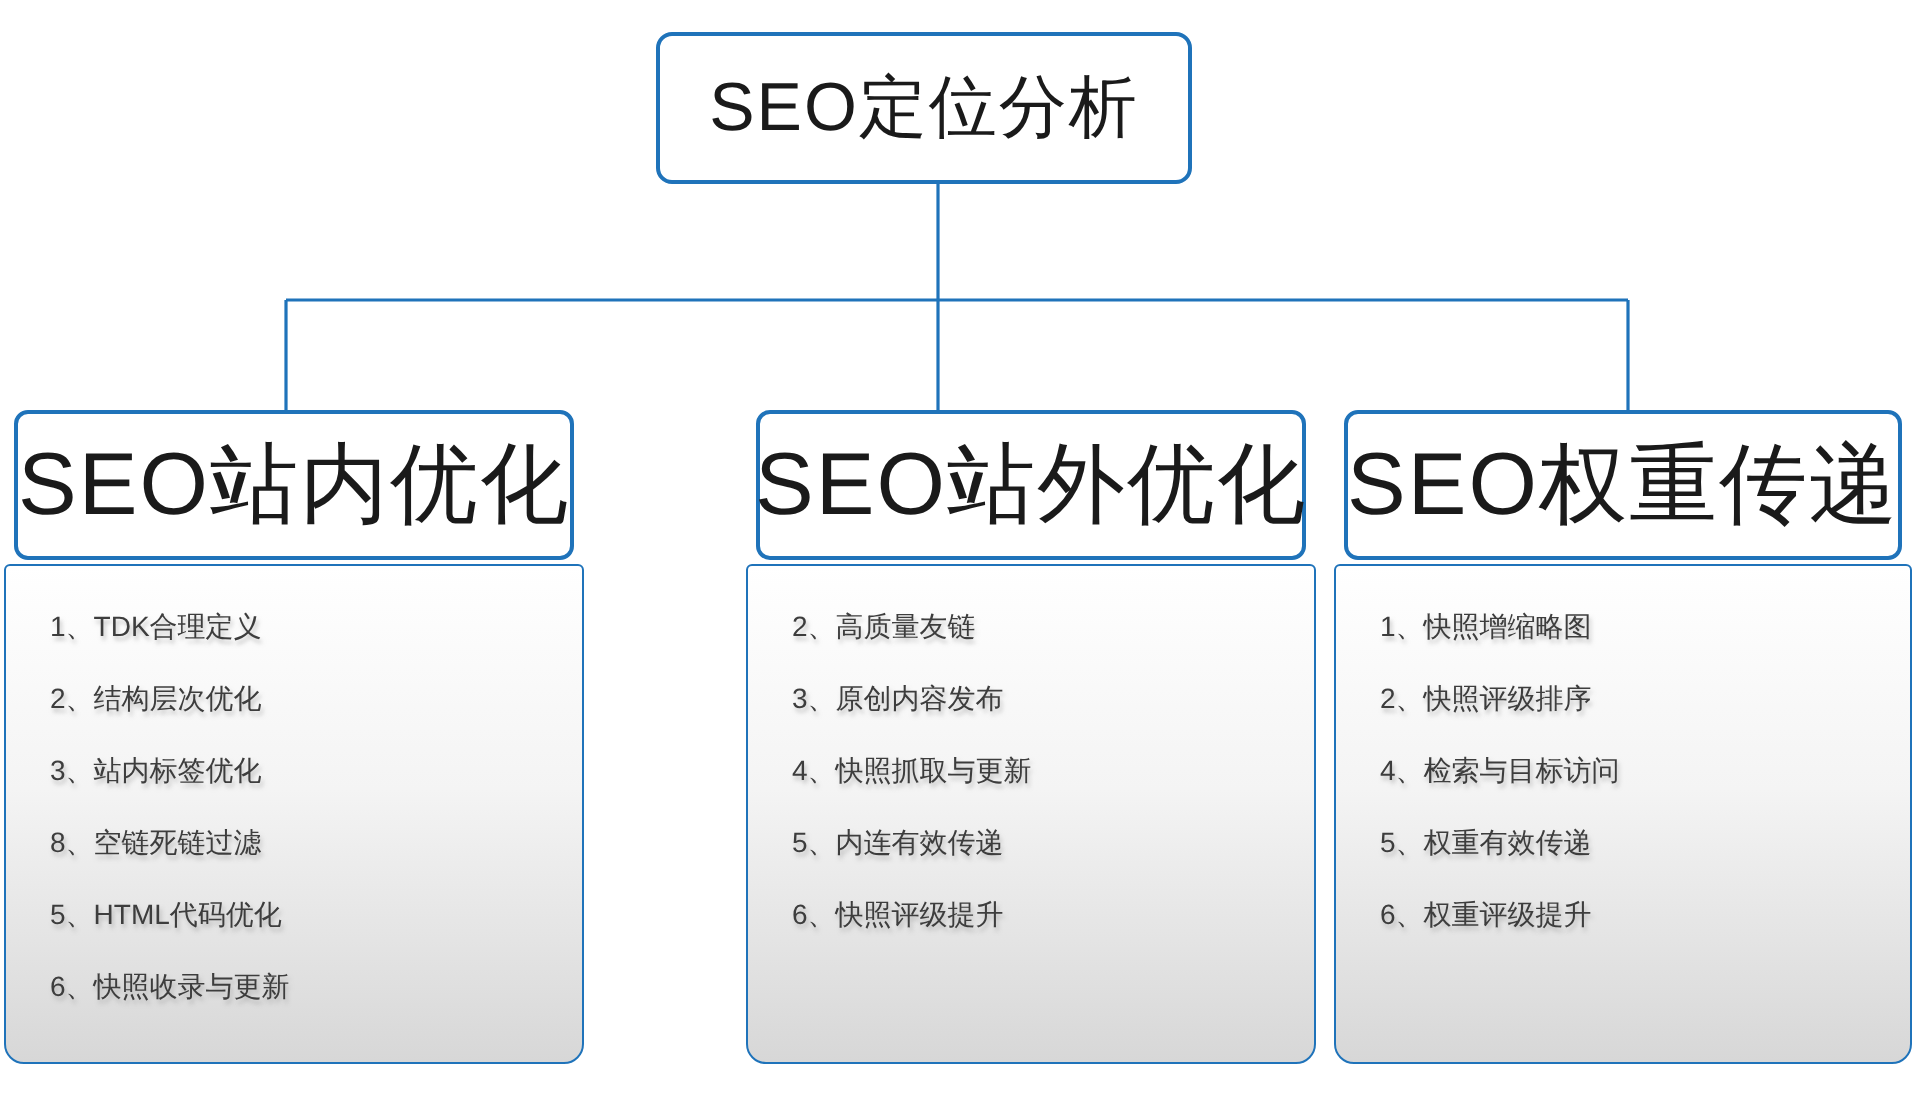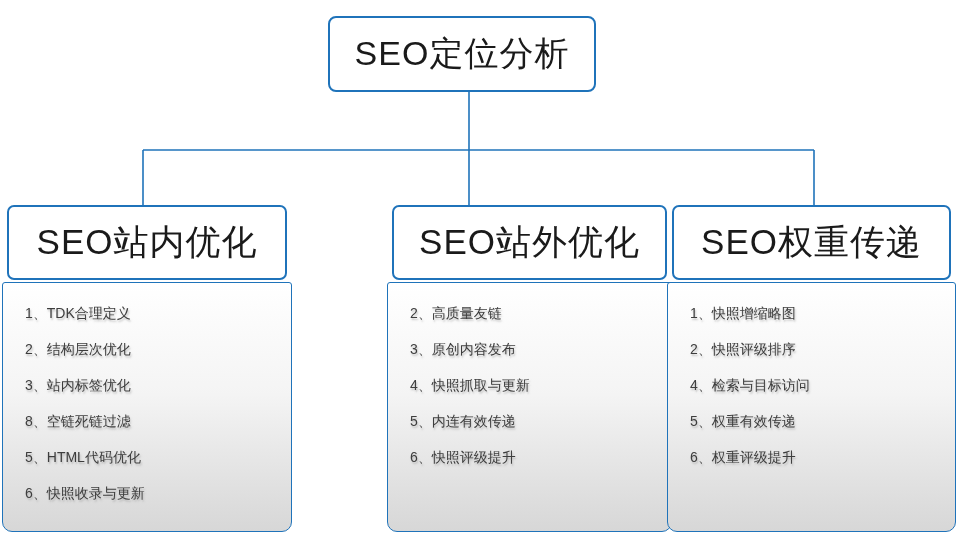--- a/index.html
+++ b/index.html
@@ -31,33 +31,33 @@
     left: 328px; top: 16px;
     width: 268px; height: 76px;
     font-size: 34px;
     letter-spacing: 1px;
   }
   .column {
     position: absolute;
     top: 205px;
   }
   .col-0 { left: 2px;   width: 290px; }
-  .col-1 { left: 343px; width: 285px; padding-left: 44px; }
+  .col-1 { left: 329px; width: 285px; padding-left: 44px; }
   .col-2 { left: 667px; width: 289px; }
   .col-header {
     box-sizing: border-box;
     margin: 0 5px;
     height: 75px;
     background: #ffffff;
     border: 2px solid #1f73ba;
     border-radius: 7px;
     display: flex;
     align-items: center;
     justify-content: center;
-    font-size: 35px;
+    font-size: 44px;
     letter-spacing: 1px;
     color: #1a1a1a;
     white-space: nowrap;
   }
   .col-list {
     box-sizing: border-box;
     margin-top: 2px;
     height: 250px;
     border: 1.5px solid #1f73ba;
     border-radius: 3px 3px 10px 10px;

